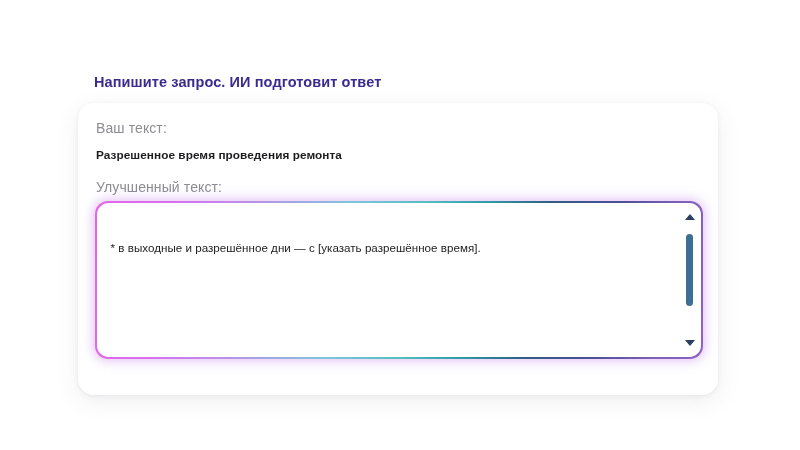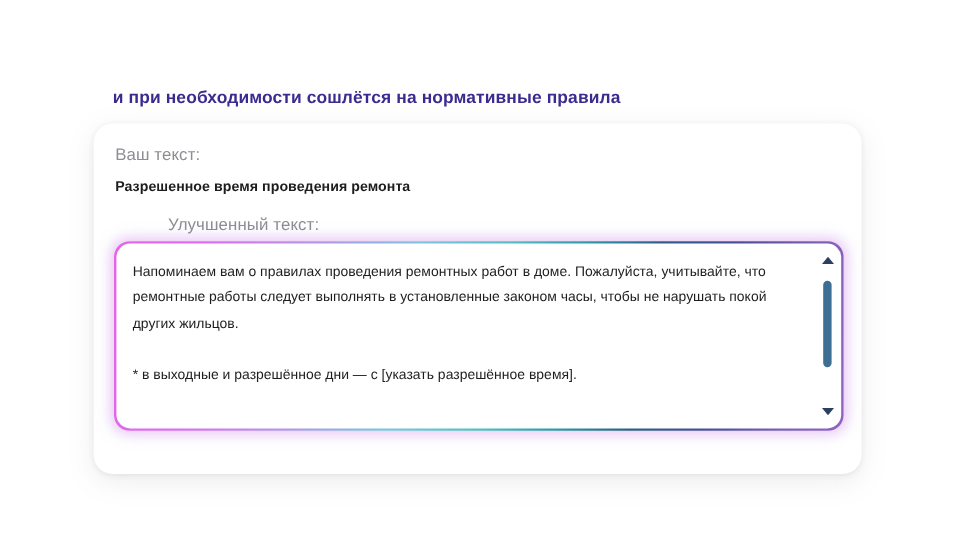--- a/index.html
+++ b/index.html
@@ -44,21 +44,21 @@
                 0 1px 4px rgba(120, 120, 140, 0.10);
   }
 
   .label {
     position: absolute;
     font-size: 14px;
     color: #8d8d93;
     letter-spacing: 0.1px;
   }
   .label-your-text  { left: 18px; top: 17px; }
-  .label-improved   { left: 18px; top: 76px; margin-left: 44px; }
+  .label-improved   { left: 18px; top: 76px; }
 
   .prompt-title {
     position: absolute;
     left: 18px;
     top: 45px;
     font-size: 11.8px;
     font-weight: bold;
     color: #1d1d1f;
     letter-spacing: 0.05px;
   }
@@ -152,36 +152,36 @@
     width: 7px;
     height: 72px;
     border-radius: 4px;
     background: #3d6e94;
   }
 </style>
 </head>
 <body>
 
 <div class="heading">
+  <span class="heading-line">Напишите запрос. ИИ подготовит ответ</span>
   <span class="heading-line">и при необходимости сошлётся на нормативные правила</span>
 </div>
 
 <div class="card">
 
   <div class="label label-your-text">Ваш текст:</div>
 
   <div class="prompt-title">Разрешенное время проведения ремонта</div>
 
   <div class="label label-improved">Улучшенный текст:</div>
 
   <div class="answer-wrap">
     <div class="answer-inner">
 
       <div class="answer-text">
-        <p>Напоминаем вам о правилах проведения ремонтных работ в доме. Пожалуйста, учитывайте, что ремонтные работы следует выполнять в установленные законом часы, чтобы не нарушать покой других жильцов.</p>
         <div class="spacer"></div>
         <p>* в выходные и разрешённое дни — с [указать разрешённое время].</p>
       </div>
 
       <div class="scrollbar">
         <div class="sb-arrow up"></div>
         <div class="sb-track">
           <div class="sb-thumb"></div>
         </div>
         <div class="sb-arrow down"></div>

